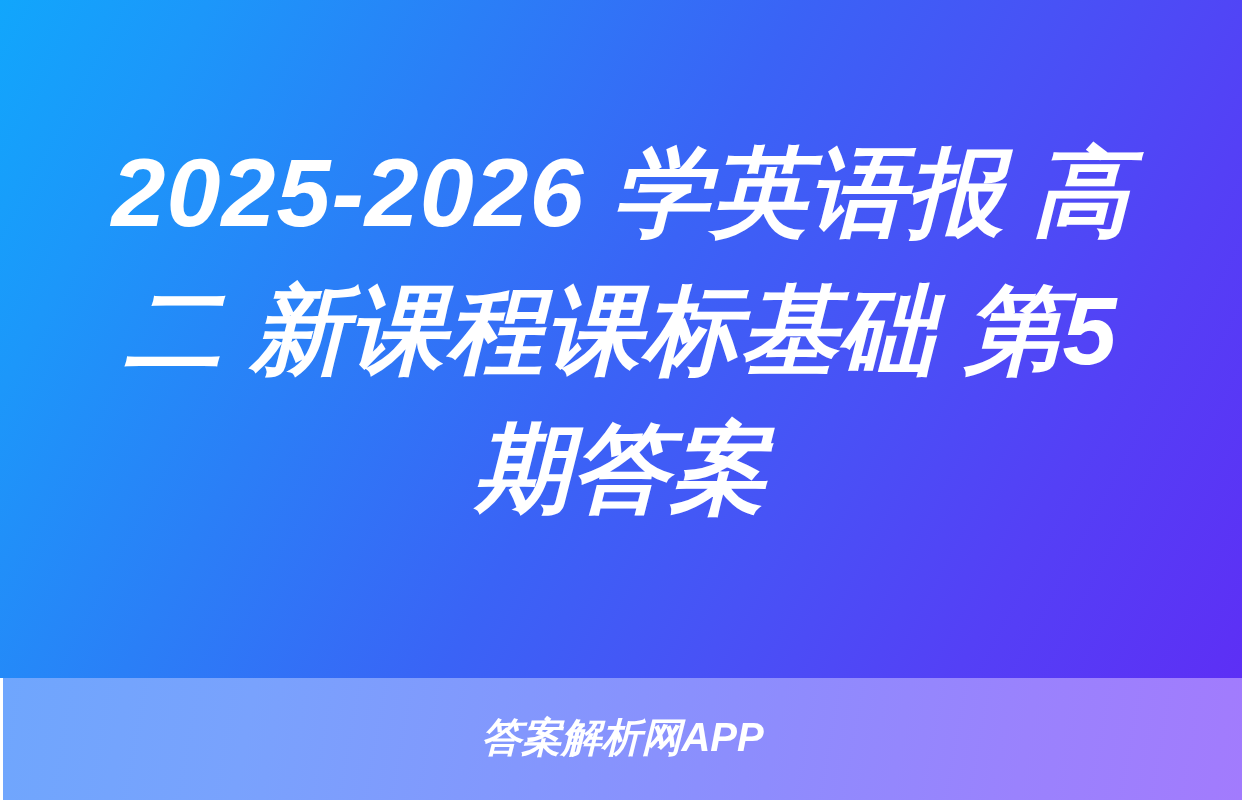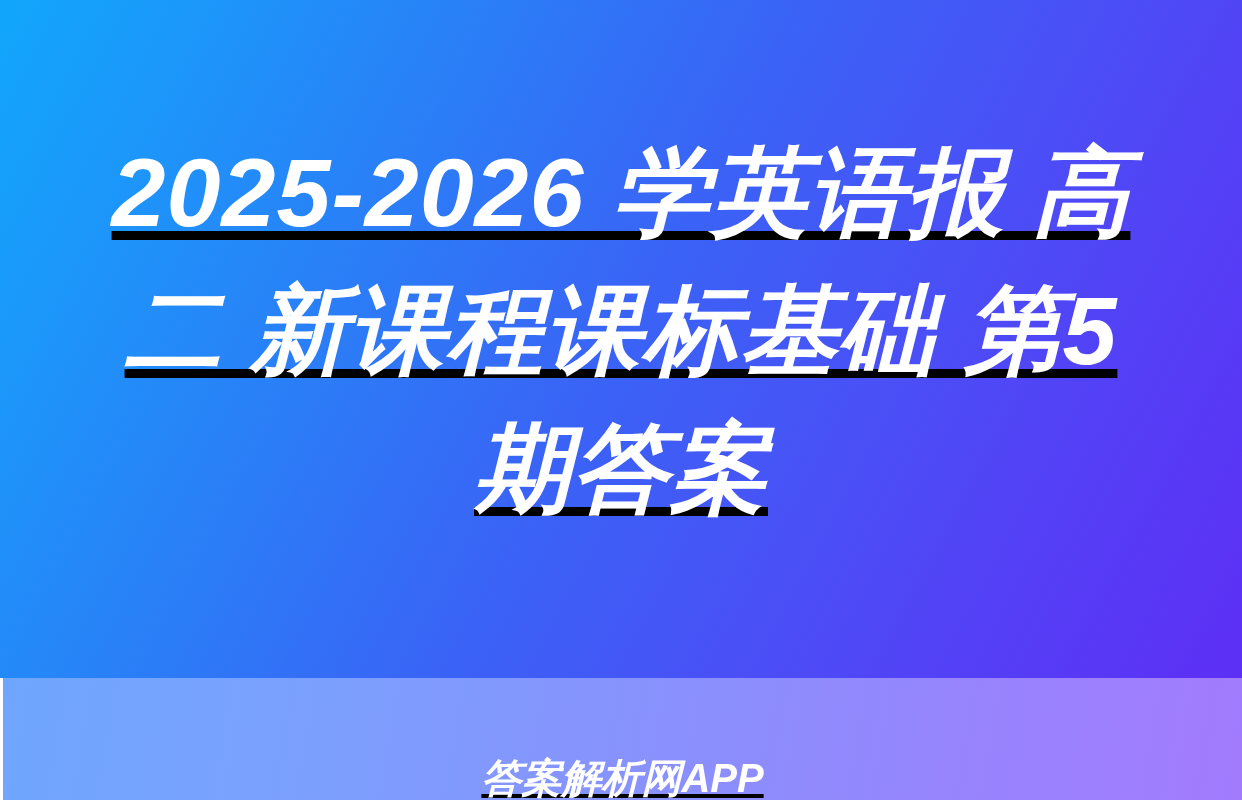--- a/index.html
+++ b/index.html
@@ -11,21 +11,20 @@
 
   #poster {
     position: relative;
     width: 1242px;
     height: 800px;
     overflow: hidden;
     background: #ffffff;
     font-family: "Liberation Sans", "DejaVu Sans", sans-serif;
     display: flex;
     flex-direction: column;
-    text-decoration: underline;
   }
 
   
   .hero {
     position: relative;
     width: 1242px;
     height: 678px;
     box-sizing: border-box;
     background: linear-gradient(118deg,
                 #11a6fc 0%,
@@ -69,21 +68,21 @@
     box-sizing: border-box;
     border-left: 3px solid #ffffff;
     background: linear-gradient(100deg,
                 #6fa6fd 0%,
                 #79a2fd 20%,
                 #8397fd 42%,
                 #8e8cfd 62%,
                 #9a82fd 82%,
                 #a27bfd 100%);
     display: flex;
-    align-items: flex-end;
+    align-items: center;
     justify-content: center;
   }
 
   .footer-text {
     color: #ffffff;
     font-size: 40px;
     font-weight: 700;
     font-style: italic;
     letter-spacing: 0px;
     line-height: 1;

